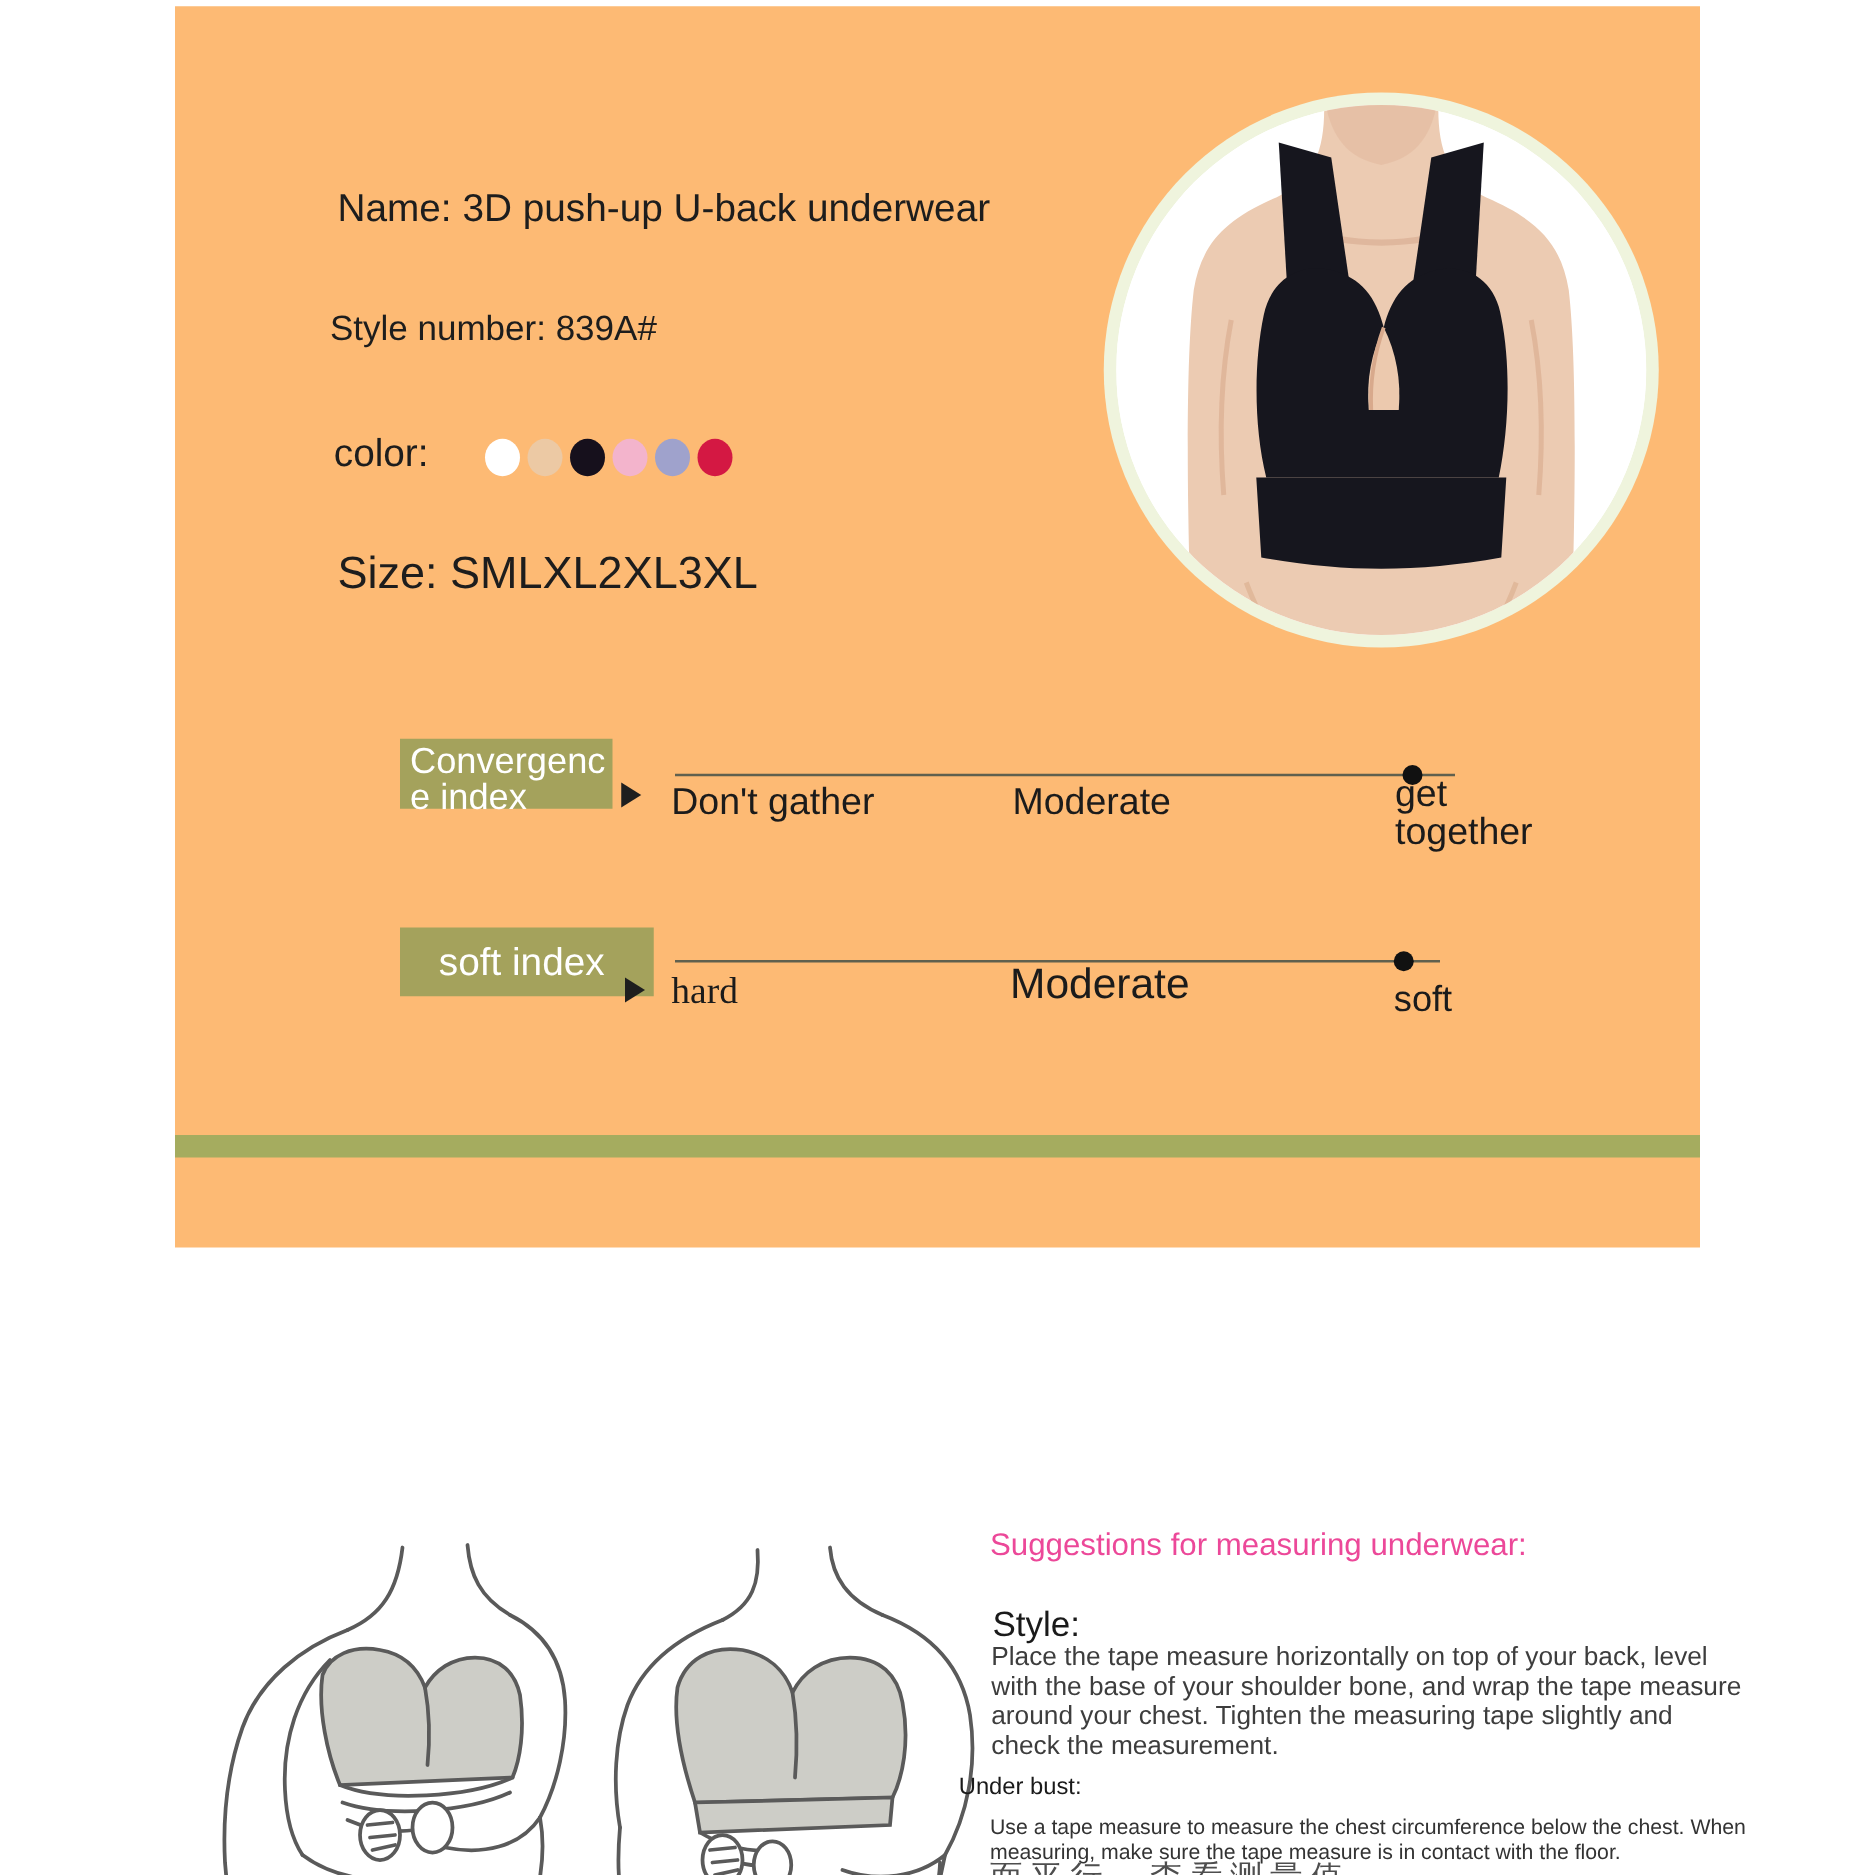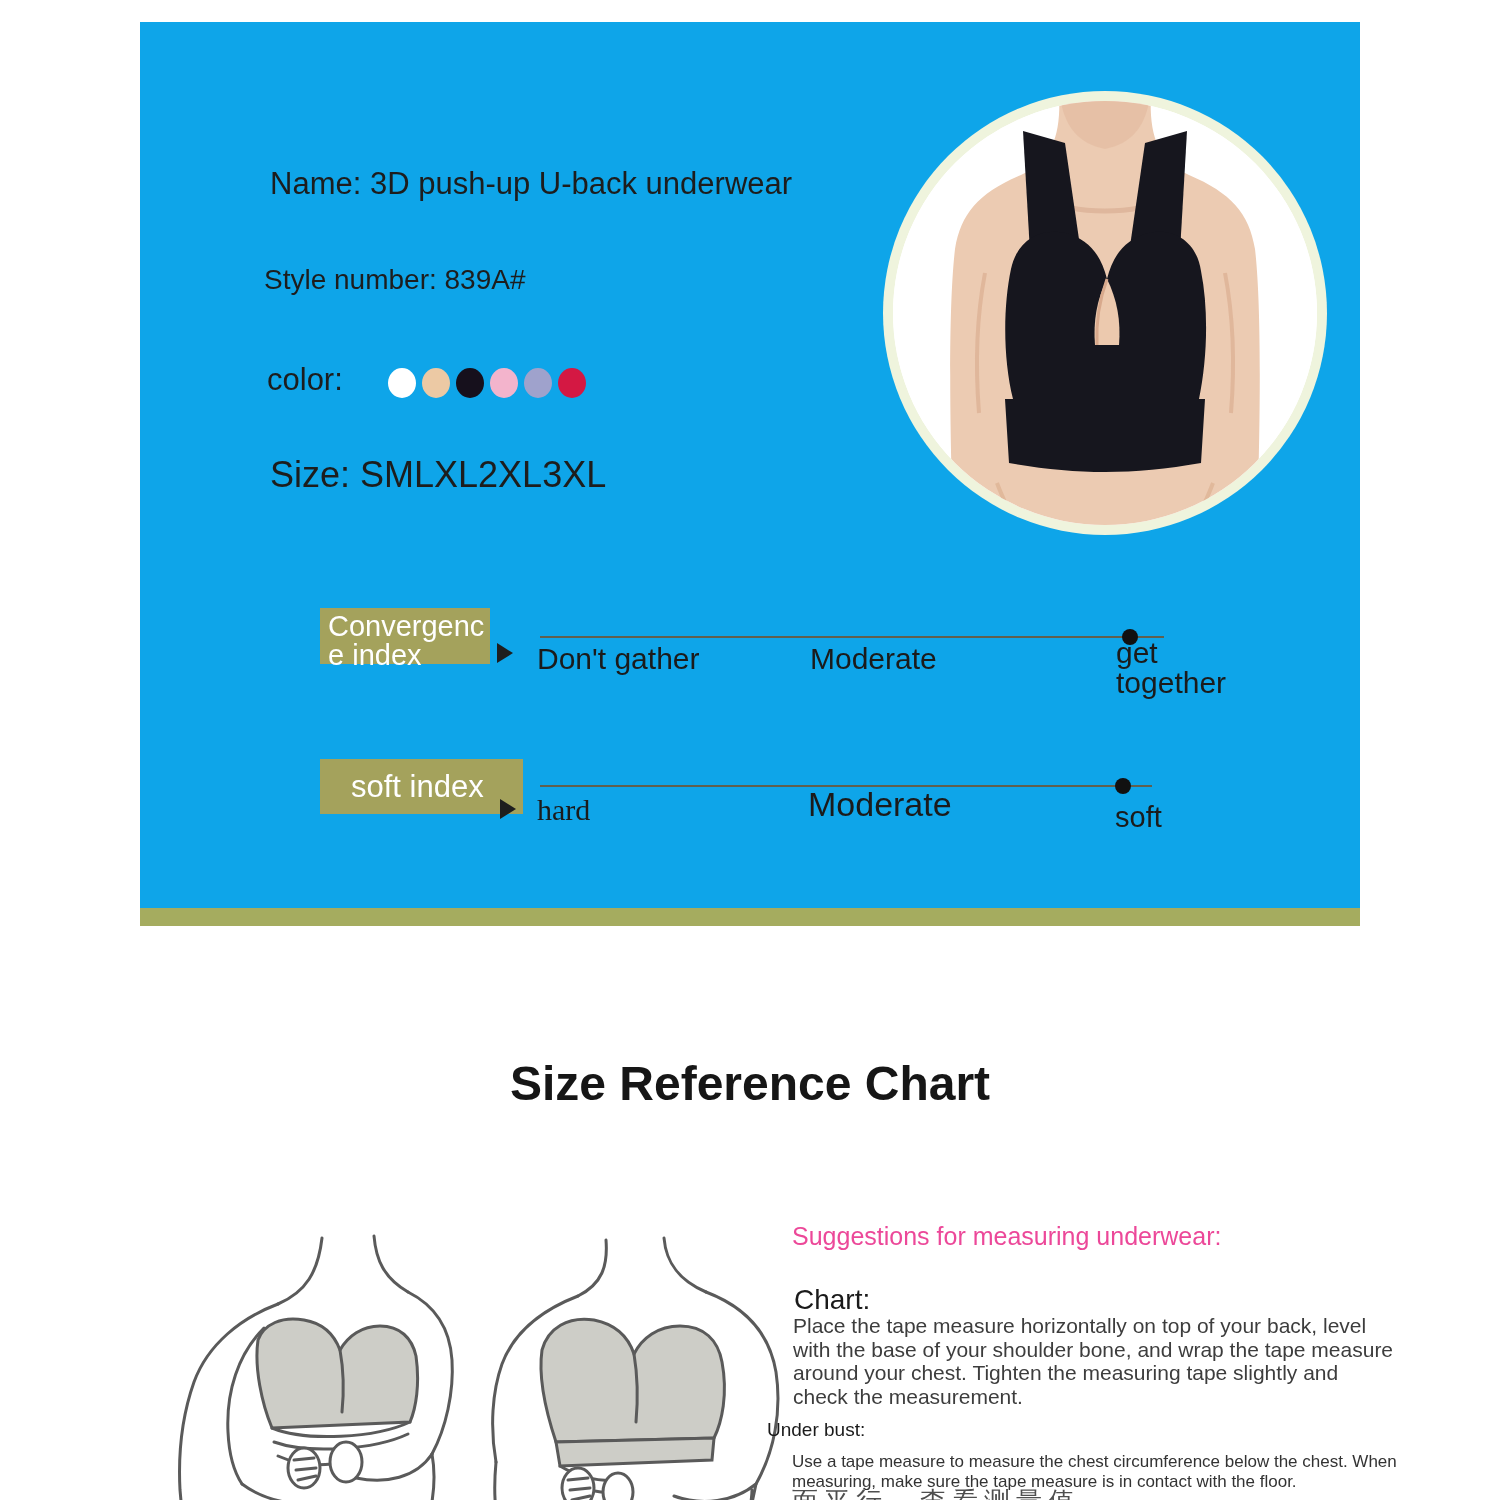--- a/index.html
+++ b/index.html
@@ -1,21 +1,21 @@
 <!DOCTYPE html>
 <html><head>
 <meta charset="utf-8">
 <style>
   html,body{margin:0;padding:0;background:#fff;}
   .page{position:relative;width:1500px;height:1500px;overflow:hidden;background:#fff;
         font-family:"Liberation Sans","DejaVu Sans",sans-serif;color:#1d1d1d;}
   .t{position:absolute;white-space:nowrap;color:#1d1d1d;}
 
   
-  .card{position:absolute;left:140px;top:22px;width:1220px;height:886px;background:#0ea5e9;}
+  .card{position:absolute;left:140px;top:5px;width:1220px;height:993px;background:#fdba74;}
   .card-bar{position:absolute;left:140px;top:908px;width:1220px;height:18px;background:#a5ac5f;}
 
   .name{left:130px;top:144px;font-size:31px;}
   .style{left:124px;top:242px;font-size:28px;}
   .colorlbl{left:127px;top:340px;font-size:31px;}
   .swatches{position:absolute;left:248px;top:346px;display:flex;gap:6px;}
   .swatch{width:28px;height:30px;border-radius:50%;}
   .size{left:130px;top:432px;font-size:36px;}
 
   
@@ -123,21 +123,20 @@
     <div class="tri soft"></div>
     <div class="scale-line soft"></div>
     <div class="dot soft"></div>
     <div class="lbl hard">hard</div>
     <div class="lbl mod2">Moderate</div>
     <div class="lbl soft">soft</div>
   </section>
 
   <div class="card-bar"></div>
 
-  <h1 class="chart-title">Size Reference Chart</h1>
 
   <div class="figures">
 
     <svg viewBox="0 0 310 280" width="310" height="280">
       <g stroke="#5a5a5a" stroke-width="3" fill="none" stroke-linecap="round">
         <path d="M176,6 C172,40 160,60 132,72"></path>
         <path d="M228,4 C230,28 238,46 262,60"></path>
         <path d="M132,72 C95,86 62,112 48,150 C36,184 32,220 34,258 L36,280"></path>
         <path d="M118,96 C92,122 80,160 82,200 C83,222 88,240 96,252"></path>
         <path d="M262,60 C290,74 304,98 306,128 C308,160 300,196 286,222"></path>
@@ -172,19 +171,19 @@
         <ellipse cx="122" cy="256" rx="16" ry="20" fill="#fff"></ellipse>
         <ellipse cx="162" cy="260" rx="15" ry="19" fill="#fff"></ellipse>
         <path d="M112,248 L132,246 M114,258 L134,256 M116,268 L134,264"></path>
         <path d="M40,230 C38,252 38,272 42,290"></path>
         <path d="M292,290 C294,278 296,266 296,258"></path>
       </g>
     </svg>
   </div>
 
   <div class="t suggest">Suggestions for measuring underwear:</div>
-  <div class="t bust-h">Chart:</div>
+  <div class="t bust-h">Style:</div>
   <div class="para1">Place the tape measure horizontally on top of your back, level with the base of your shoulder bone, and wrap the tape measure around your chest. Tighten the measuring tape slightly and check the measurement.</div>
   <div class="t underbust-h">Under bust:</div>
   <div class="para2">Use a tape measure to measure the chest circumference below the chest. When measuring, make sure the tape measure is in contact with the floor.</div>
   <div class="t partial-cn">面平行，查看测量值</div>
 
 </div>
 
 </body></html>

